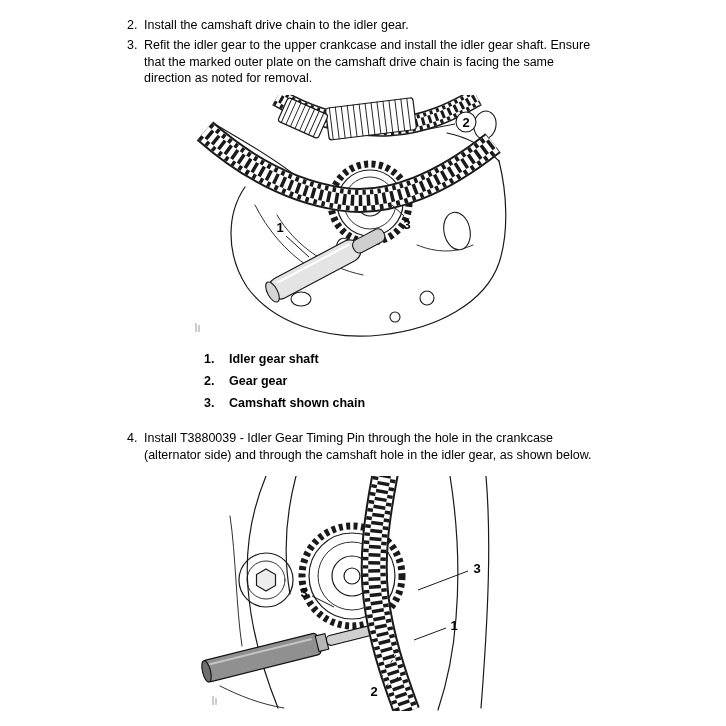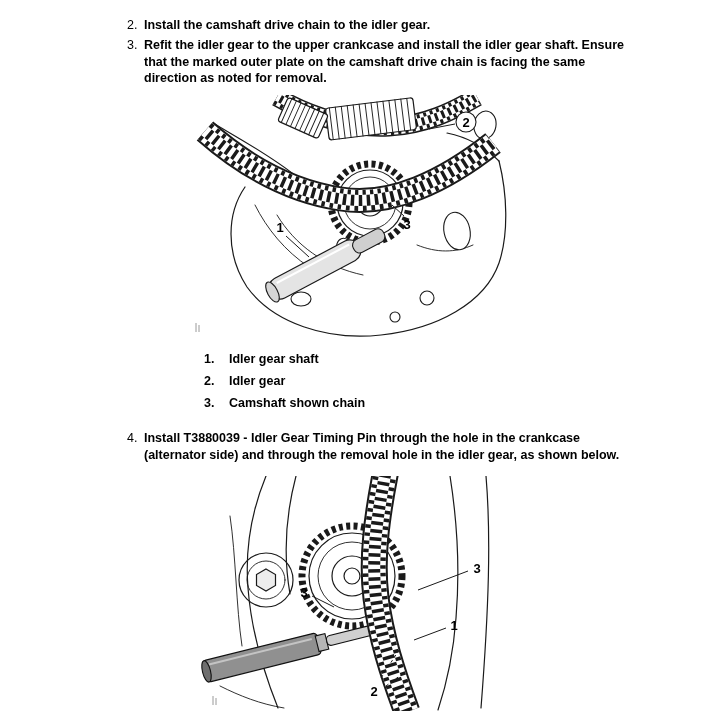--- a/index.html
+++ b/index.html
@@ -1,20 +1,20 @@
 <!DOCTYPE html>
 <html><head>
 <meta charset="utf-8">
 <style>
   html,body{margin:0;padding:0;background:#fff;}
   body{width:726px;height:726px;font-family:"Liberation Sans",sans-serif;color:#000;}
   .page{position:relative;width:726px;height:726px;background:#ffffff;overflow:hidden;}
   .step{position:absolute;display:flex;font-size:12.5px;line-height:1.32;}
   .step .num{width:17px;flex:none;}
-  .step .txt{white-space:pre-line;width:520px;font-weight:bold;}
+  .step .txt{white-space:pre-line;width:520px;}
   .keylist{position:absolute;left:204px;top:352px;}
   .keyitem{display:flex;font-weight:bold;font-size:12.5px;margin-bottom:8px;line-height:14px;}
   .keyitem .knum{width:25px;flex:none;}
   .fig{position:absolute;}
   
   .ln{fill:none;stroke:#1a1a1a;stroke-width:1.2;stroke-linecap:round;}
   .lnt{fill:none;stroke:#1a1a1a;stroke-width:0.9;stroke-linecap:round;}
   .hole{fill:#fff;stroke:#1a1a1a;stroke-width:1.1;}
   .ldr{stroke:#1a1a1a;stroke-width:1;fill:none;}
   .dsh{stroke:#1a1a1a;stroke-width:1;fill:none;stroke-dasharray:3 3;}
@@ -128,32 +128,32 @@
     </svg>
   </div>
 
   <div class="keylist">
     <div class="keyitem">
       <span class="knum">1.</span>
       <span>Idler gear shaft</span>
     </div>
     <div class="keyitem">
       <span class="knum">2.</span>
-      <span>Idler gear</span>
+      <span>Gear gear</span>
     </div>
     <div class="keyitem">
       <span class="knum">3.</span>
       <span>Camshaft shown chain</span>
     </div>
   </div>
 
   <div class="step" style="left:127px;top:430px;">
     <span class="num">4.</span>
     <div class="txt">Install T3880039 - Idler Gear Timing Pin through the hole in the crankcase
-(alternator side) and through the removal hole in the idler gear, as shown below.</div>
+(alternator side) and through the camshaft hole in the idler gear, as shown below.</div>
   </div>
 
   <div class="fig" style="left:200px;top:476px;width:315px;height:235px;">
     <svg width="315" height="235" viewBox="0 0 315 235">
 
       <g>
         <path class="ln" d="M 66,0 C 52,34 45,74 48,112 C 51,152 62,192 78,232"></path>
         <path class="ln" d="M 96,0 C 86,38 83,78 90,118"></path>
         <path class="ln" d="M 250,0 C 257,44 260,94 256,142 C 253,182 246,210 238,234"></path>
         <path class="ln" d="M 286,0 C 291,60 289,130 281,232"></path>

